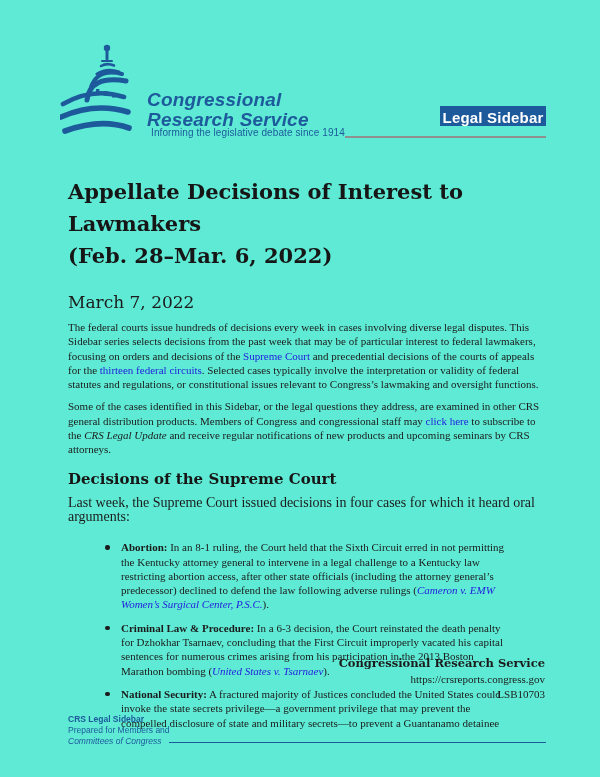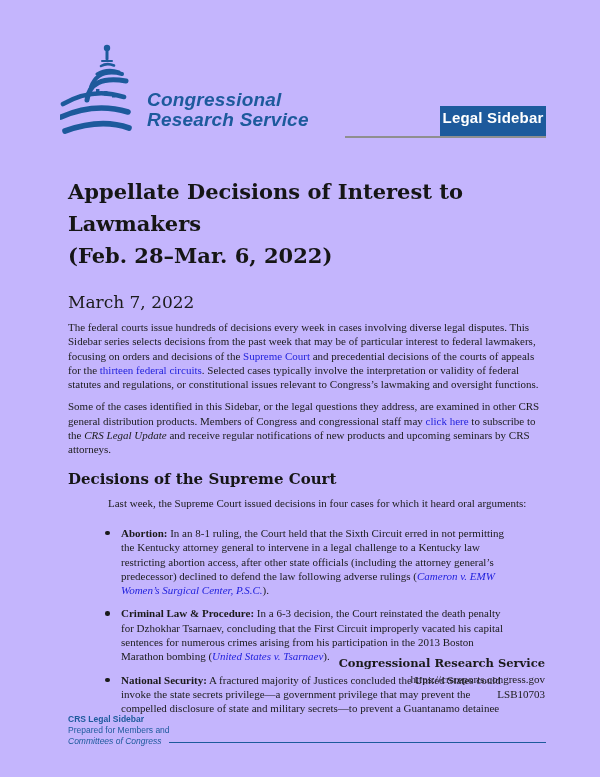--- a/index.html
+++ b/index.html
@@ -1,55 +1,55 @@
 <!DOCTYPE html>
 <html><head>
 <meta charset="utf-8">
 <style>
   * { margin:0; padding:0; box-sizing:border-box; }
   html,body { background:#e8e8e8; }
   .page {
     position:relative; width:600px; height:777px; margin:0 auto;
-    background:#c4b5fd; overflow:hidden; color:#1b1b1b;
+    background:#5eead4; overflow:hidden; color:#1b1b1b;
     font-family:"Liberation Serif", "DejaVu Serif", serif;
   }
   
   .logo-art { position:absolute; left:60px; top:42px; }
   .logo-text {
     position:absolute; left:147px; top:90px;
     font-family:"Liberation Sans", sans-serif; font-weight:bold; font-style:italic;
     font-size:19px; line-height:20px; color:#1d5a9c; letter-spacing:0.2px;
   }
   .tagline {
     position:absolute; left:151px; top:127px;
     font-family:"Liberation Sans", sans-serif; font-size:10px; color:#1d5a9c;
     letter-spacing:0.1px;
   }
   .badge {
-    position:absolute; left:440px; top:106px; width:106px; height:32px;
+    position:absolute; left:440px; top:106px; width:106px; height:20px;
     background:#1d5a9c; color:#ffffff; text-align:center;
     font-family:"Liberation Sans", sans-serif; font-weight:bold; font-size:15px;
     line-height:23px; letter-spacing:0.2px;
   }
   .header-rule { position:absolute; left:345px; top:136px; width:201px; height:2px; background:#8f8f8f; }
 
   
   .content { position:absolute; left:68px; top:176px; width:478px; }
   .doc-title {
     font-family:"DejaVu Serif", "Liberation Serif", serif; font-weight:bold;
     font-size:21px; line-height:32px; color:#161616;
   }
   .doc-date { margin-top:20px; font-family:"DejaVu Serif", serif; font-size:17px; }
   .para { margin-top:8px; font-size:11px; line-height:14.3px; }
   .para + .para { }
   .section-heading {
     margin-top:13px; font-family:"DejaVu Serif", "Liberation Serif", serif;
     font-weight:bold; font-size:15px; color:#161616;
   }
-  .lede { margin-top:8px; font-size:11px; line-height:14.3px;margin-left:40px; }
+  .lede { margin-top:8px; font-size:14px; line-height:14.3px; }
   ul.bullets { margin-top:16px; padding-left:53px; list-style:none; }
   ul.bullets li {
     position:relative; margin-bottom:9px; font-size:11px; line-height:14.3px;
     padding-right:32px;
   }
   ul.bullets li::before {
     content:""; position:absolute; left:-16px; top:5px; width:4.5px; height:4.5px;
     border-radius:50%; background:#1b1b1b;
   }
   .bold { font-weight:bold; }
@@ -93,20 +93,21 @@
         <path d="M3,62 q30,-17 61,-7" stroke-width="4.6"></path>
         <path d="M1,75 q34,-15 67,-5" stroke-width="5.6"></path>
         <path d="M5,89 q36,-13 64,-3" stroke-width="5.6"></path>
       </g>
     </svg>
   </div>
   <div class="logo-text">
     <div>Congressional</div>
     <div>Research Service</div>
   </div>
+  <div class="tagline">Informing the legislative debate since 1914</div>
   <div class="badge">Legal Sidebar</div>
   <div class="header-rule"></div>
 
   <div class="content">
     <div class="doc-title">
       <div>Appellate Decisions of Interest to Lawmakers</div>
       <div>(Feb. 28–Mar. 6, 2022)</div>
     </div>
     <div class="doc-date">March 7, 2022</div>
 

